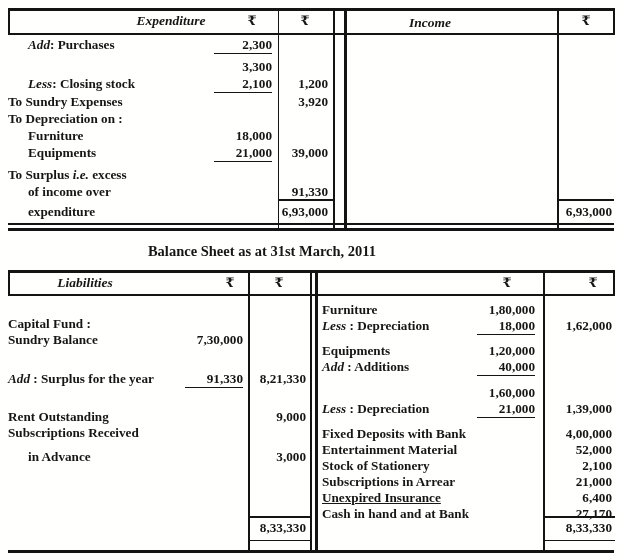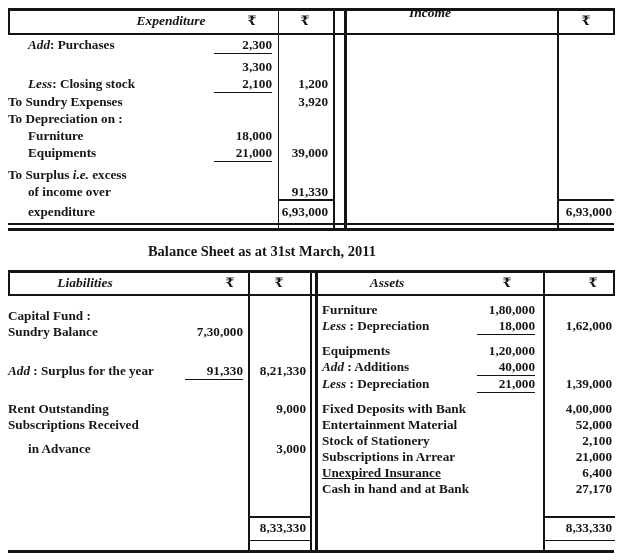--- a/index.html
+++ b/index.html
@@ -49,21 +49,21 @@
   <div class="rule" style="left:277.5px;top:8px;width:1.5px;height:222.5px"></div>
   <div class="rule" style="left:333px;top:8px;width:1.5px;height:222.5px"></div>
   <div class="rule" style="left:343.5px;top:8px;width:3.5px;height:222.5px"></div>
   <div class="rule" style="left:557px;top:8px;width:1.5px;height:222.5px"></div>
   <div class="rule" style="left:8px;top:8px;width:1.5px;height:26.5px"></div>
   <div class="rule" style="left:613px;top:8px;width:1.5px;height:26.5px"></div>
 
   <span class="hdr" style="left:96px;top:12px;width:150px">Expenditure</span>
   <span class="hdr rs" style="left:232px;top:12px;width:40px">₹</span>
   <span class="hdr rs" style="left:285px;top:12px;width:40px">₹</span>
-  <span class="hdr" style="left:355px;top:4px;width:150px">Income</span>
+  <span class="hdr" style="left:355px;top:14px;width:150px">Income</span>
   <span class="hdr rs" style="left:566px;top:12px;width:40px">₹</span>
 
   <div id="exp-rows" class="rows" style="left:8px;top:37px">
       <div class="trow">
         <div class="c-label ind" style="width: 200px;"><i>Add</i>: Purchases</div>
         <div class="c-a1" style="width: 64px;"><span class="amt u" style="width: 58px;">2,300</span></div>
         <div class="c-a2" style="width: 56px;"></div>
       </div>
       <div class="trow" style="margin-top: 5px;">
         <div class="c-label" style="width: 200px;"></div>
@@ -123,25 +123,24 @@
   <div class="rule" style="left:248px;top:270px;width:1.5px;height:282.5px"></div>
   <div class="rule" style="left:310px;top:270px;width:1.5px;height:282.5px"></div>
   <div class="rule" style="left:314.5px;top:270px;width:3.5px;height:282.5px"></div>
   <div class="rule" style="left:543px;top:270px;width:1.5px;height:282.5px"></div>
   <div class="rule" style="left:8px;top:270px;width:1.5px;height:26px"></div>
   <div class="rule" style="left:613px;top:270px;width:1.5px;height:26px"></div>
 
   <span class="hdr" style="left:10px;top:274px;width:150px">Liabilities</span>
   <span class="hdr rs" style="left:210px;top:274px;width:40px">₹</span>
   <span class="hdr rs" style="left:259px;top:274px;width:40px">₹</span>
-  <span class="hdr" style="left:312px;top:274px;width:150px">Assets</span>
   <span class="hdr rs" style="left:487px;top:274px;width:40px">₹</span>
   <span class="hdr rs" style="left:573px;top:274px;width:40px">₹</span>
 
-  <div id="liab-rows" class="rows" style="left:8px;top:308px">
+  <div id="liab-rows" class="rows" style="left:8px;top:316px">
       <div class="trow">
         <div class="c-label" style="width: 175px;">Capital Fund :</div>
         <div class="c-a1" style="width: 60px;"></div>
         <div class="c-a2" style="width: 63px;"></div>
       </div>
       <div class="trow">
         <div class="c-label" style="width: 175px;">Sundry Balance</div>
         <div class="c-a1" style="width: 60px;"><span class="amt" style="width: 58px;">7,30,000</span></div>
         <div class="c-a2" style="width: 63px;"></div>
       </div>
@@ -180,20 +179,25 @@
       <div class="trow" style="margin-top: 8px;">
         <div class="c-label" style="width: 145px;">Equipments</div>
         <div class="c-a1" style="width: 68px;"><span class="amt" style="width: 58px;">1,20,000</span></div>
         <div class="c-a2" style="width: 77px;"></div>
       </div>
       <div class="trow">
         <div class="c-label" style="width: 145px;"><i>Add</i> : Additions</div>
         <div class="c-a1" style="width: 68px;"><span class="amt u" style="width: 58px;">40,000</span></div>
         <div class="c-a2" style="width: 77px;"></div>
       </div>
+      <div class="trow" style="margin-top: 9px;">
+        <div class="c-label" style="width: 145px;"></div>
+        <div class="c-a1" style="width: 68px;"><span class="amt" style="width: 58px;">1,60,000</span></div>
+        <div class="c-a2" style="width: 77px;"></div>
+      </div>
       <div class="trow">
         <div class="c-label" style="width: 145px;"><i>Less</i> : Depreciation</div>
         <div class="c-a1" style="width: 68px;"><span class="amt u" style="width: 58px;">21,000</span></div>
         <div class="c-a2" style="width: 77px;">1,39,000</div>
       </div>
       <div class="trow" style="margin-top: 8px;">
         <div class="c-label" style="width: 145px;">Fixed Deposits with Bank</div>
         <div class="c-a1" style="width: 68px;"></div>
         <div class="c-a2" style="width: 77px;">4,00,000</div>
       </div>

